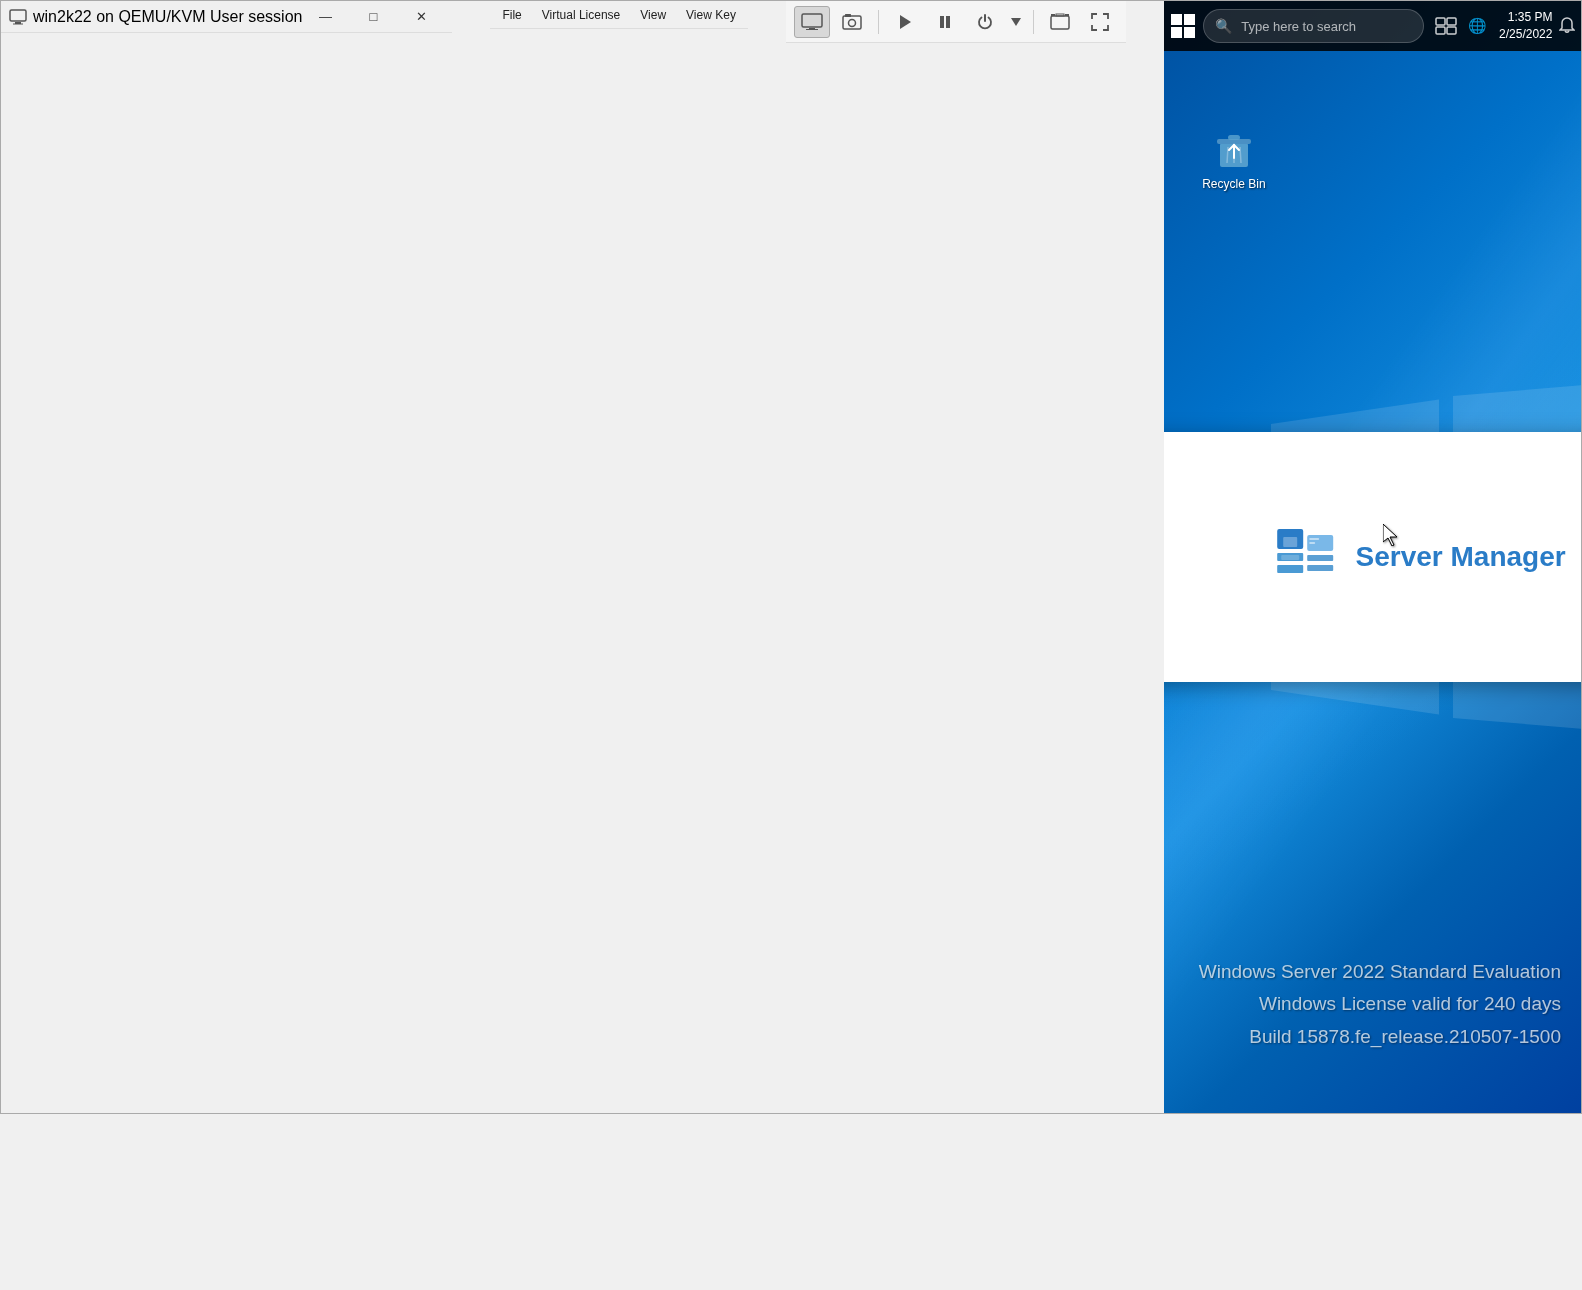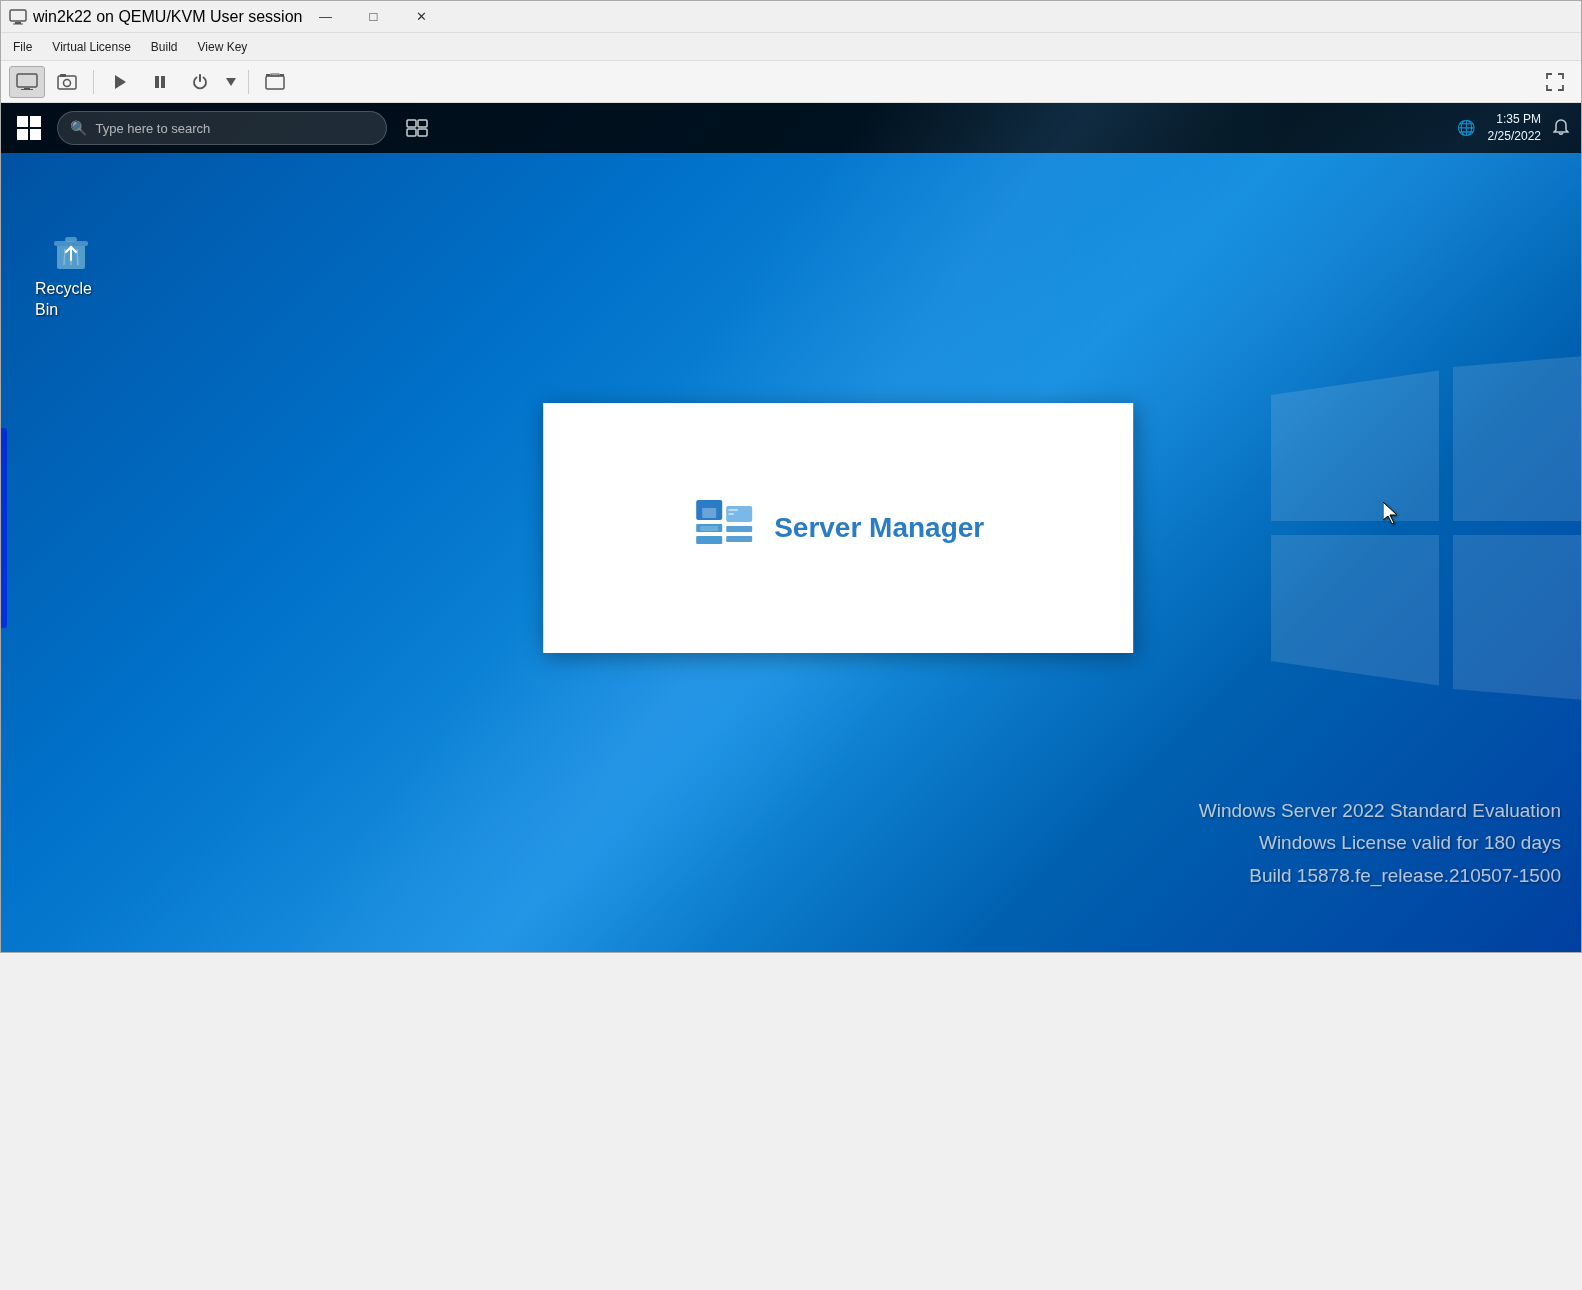--- a/index.html
+++ b/index.html
@@ -7,25 +7,26 @@
       width: 1582px;
       height: 1290px;
       overflow: hidden;
       font-family: 'Segoe UI', Arial, sans-serif;
       background: #f0f0f0;
     }
 
     
     #host-window {
       width: 1582px;
-      height: 953px;
-      display: flex;
-      flex-direction: column;
+      height: 1114px;
+      display: flex;
+      flex-direction: row;
       background: #f0f0f0;
       border: 1px solid #aaa;
+      gap: 38px;
     }
 
     
     #title-bar {
       height: 32px;
       background: #f0f0f0;
       display: flex;
       align-items: center;
       padding: 0 8px;
       border-bottom: 1px solid #ddd;
@@ -148,22 +149,22 @@
       padding: 4px;
       border-radius: 4px;
     }
     #recycle-bin-icon {
       width: 48px;
       height: 48px;
       margin-bottom: 4px;
     }
     #recycle-bin-label {
       color: #fff;
-      font-size: 16px;
-      text-align: left;
+      font-size: 12px;
+      text-align: right;
       text-shadow: 1px 1px 2px rgba(0,0,0,0.7);
       line-height: 1.3;
     }
 
     
     #server-manager-splash {
       position: absolute;
       left: 50%;
       top: 50%;
       transform: translate(-42%, -50%);
@@ -351,21 +352,21 @@
     <div id="window-controls">
       <button class="win-btn">—</button>
       <button class="win-btn">□</button>
       <button class="win-btn close">✕</button>
     </div>
   </div>
 
   <div id="menu-bar">
     <span class="menu-item">File</span>
     <span class="menu-item">Virtual License</span>
-    <span class="menu-item">Build</span>
+    <span class="menu-item">View</span>
     <span class="menu-item">View Key</span>
   </div>
 
   <div id="toolbar">
 
     <button class="tb-btn active" title="Display">
       <svg width="22" height="18" viewBox="0 0 22 18">
         <rect x="1" y="1" width="20" height="13" rx="1.5" fill="none" stroke="#555" stroke-width="1.5"></rect>
         <rect x="8" y="15" width="6" height="1.5" fill="#555"></rect>
         <rect x="5" y="16" width="12" height="1" fill="#555"></rect>
@@ -482,21 +483,21 @@
 
               <rect x="8" y="30" width="18" height="5" rx="1" fill="white" opacity="0.2"></rect>
             </svg>
           </div>
           <span id="sm-text">Server Manager</span>
         </div>
       </div>
 
       <div id="win-server-text">
         <div>Windows Server 2022 Standard Evaluation</div>
-        <div>Windows License valid for 180 days</div>
+        <div>Windows License valid for 240 days</div>
         <div>Build 15878.fe_release.210507-1500</div>
       </div>
 
       <div id="cursor">
         <svg width="18" height="22" viewBox="0 0 18 22">
           <polygon points="0,0 0,18 5,14 9,22 11,21 7,13 14,13" fill="white" stroke="black" stroke-width="1"></polygon>
         </svg>
       </div>
 
       <div id="taskbar">

